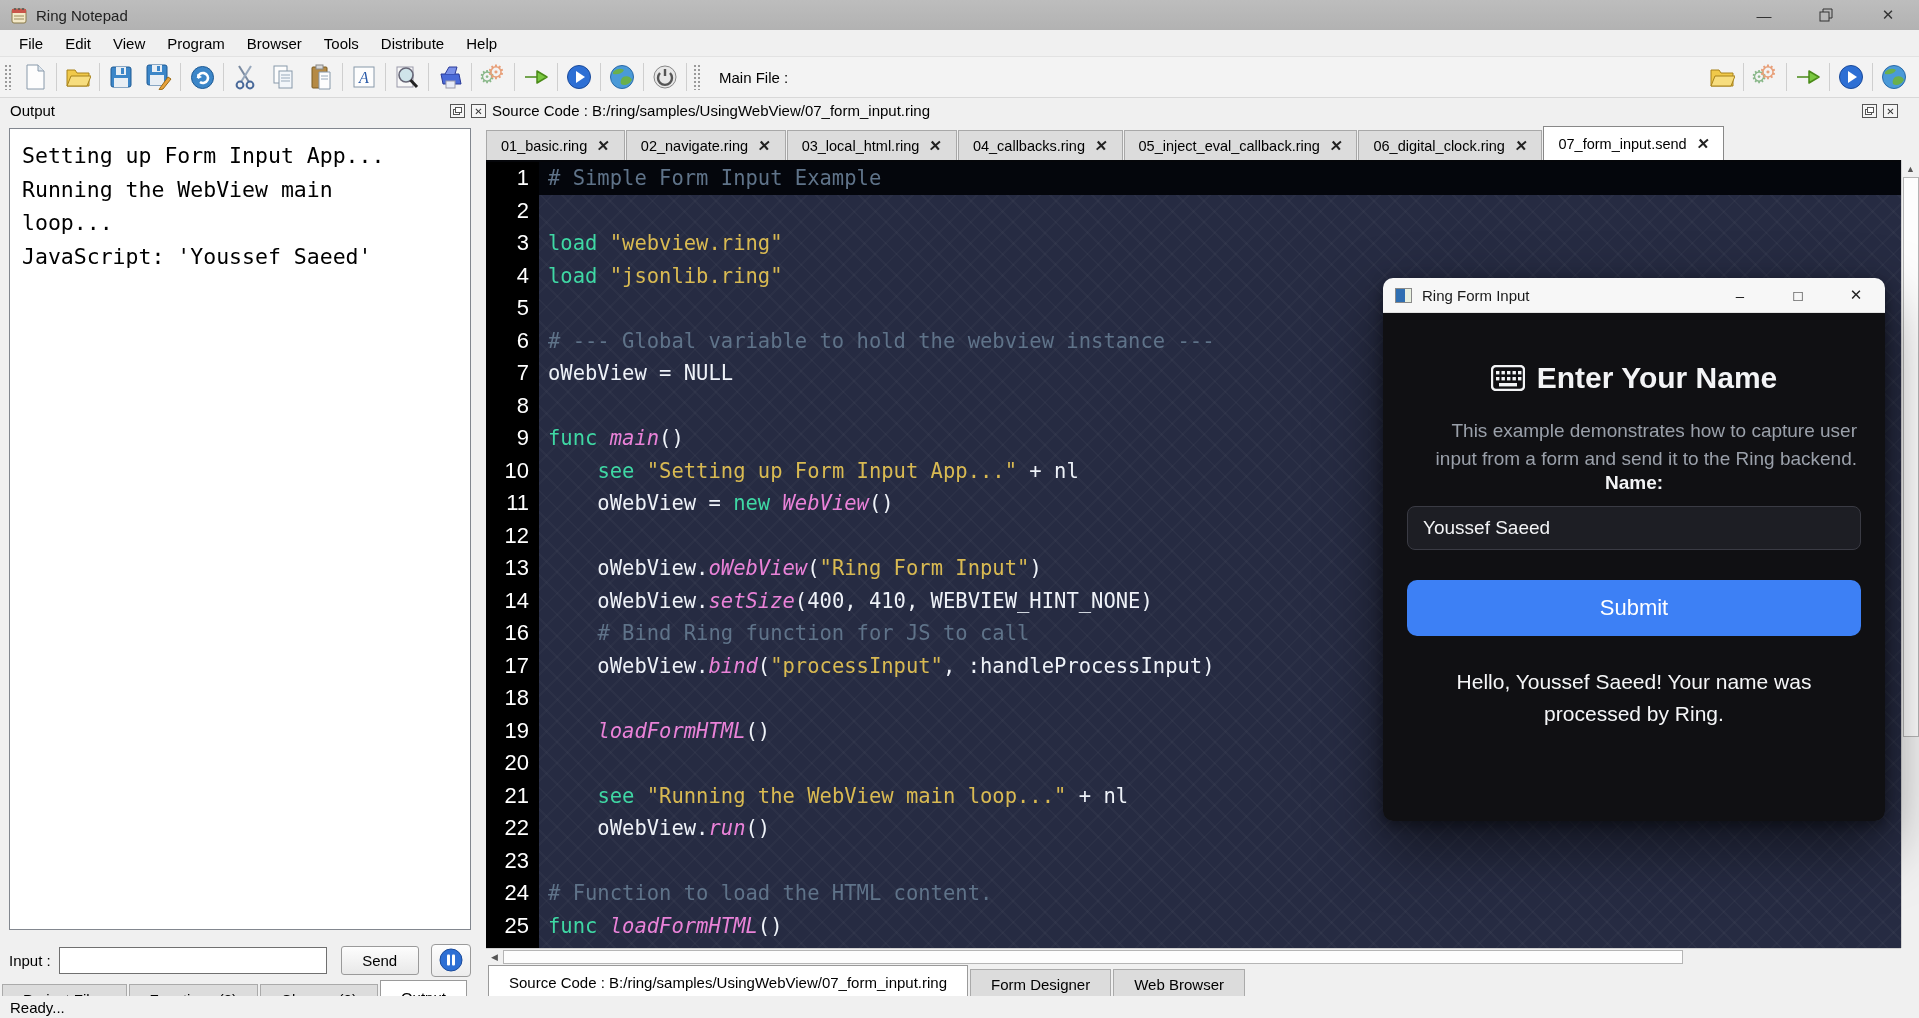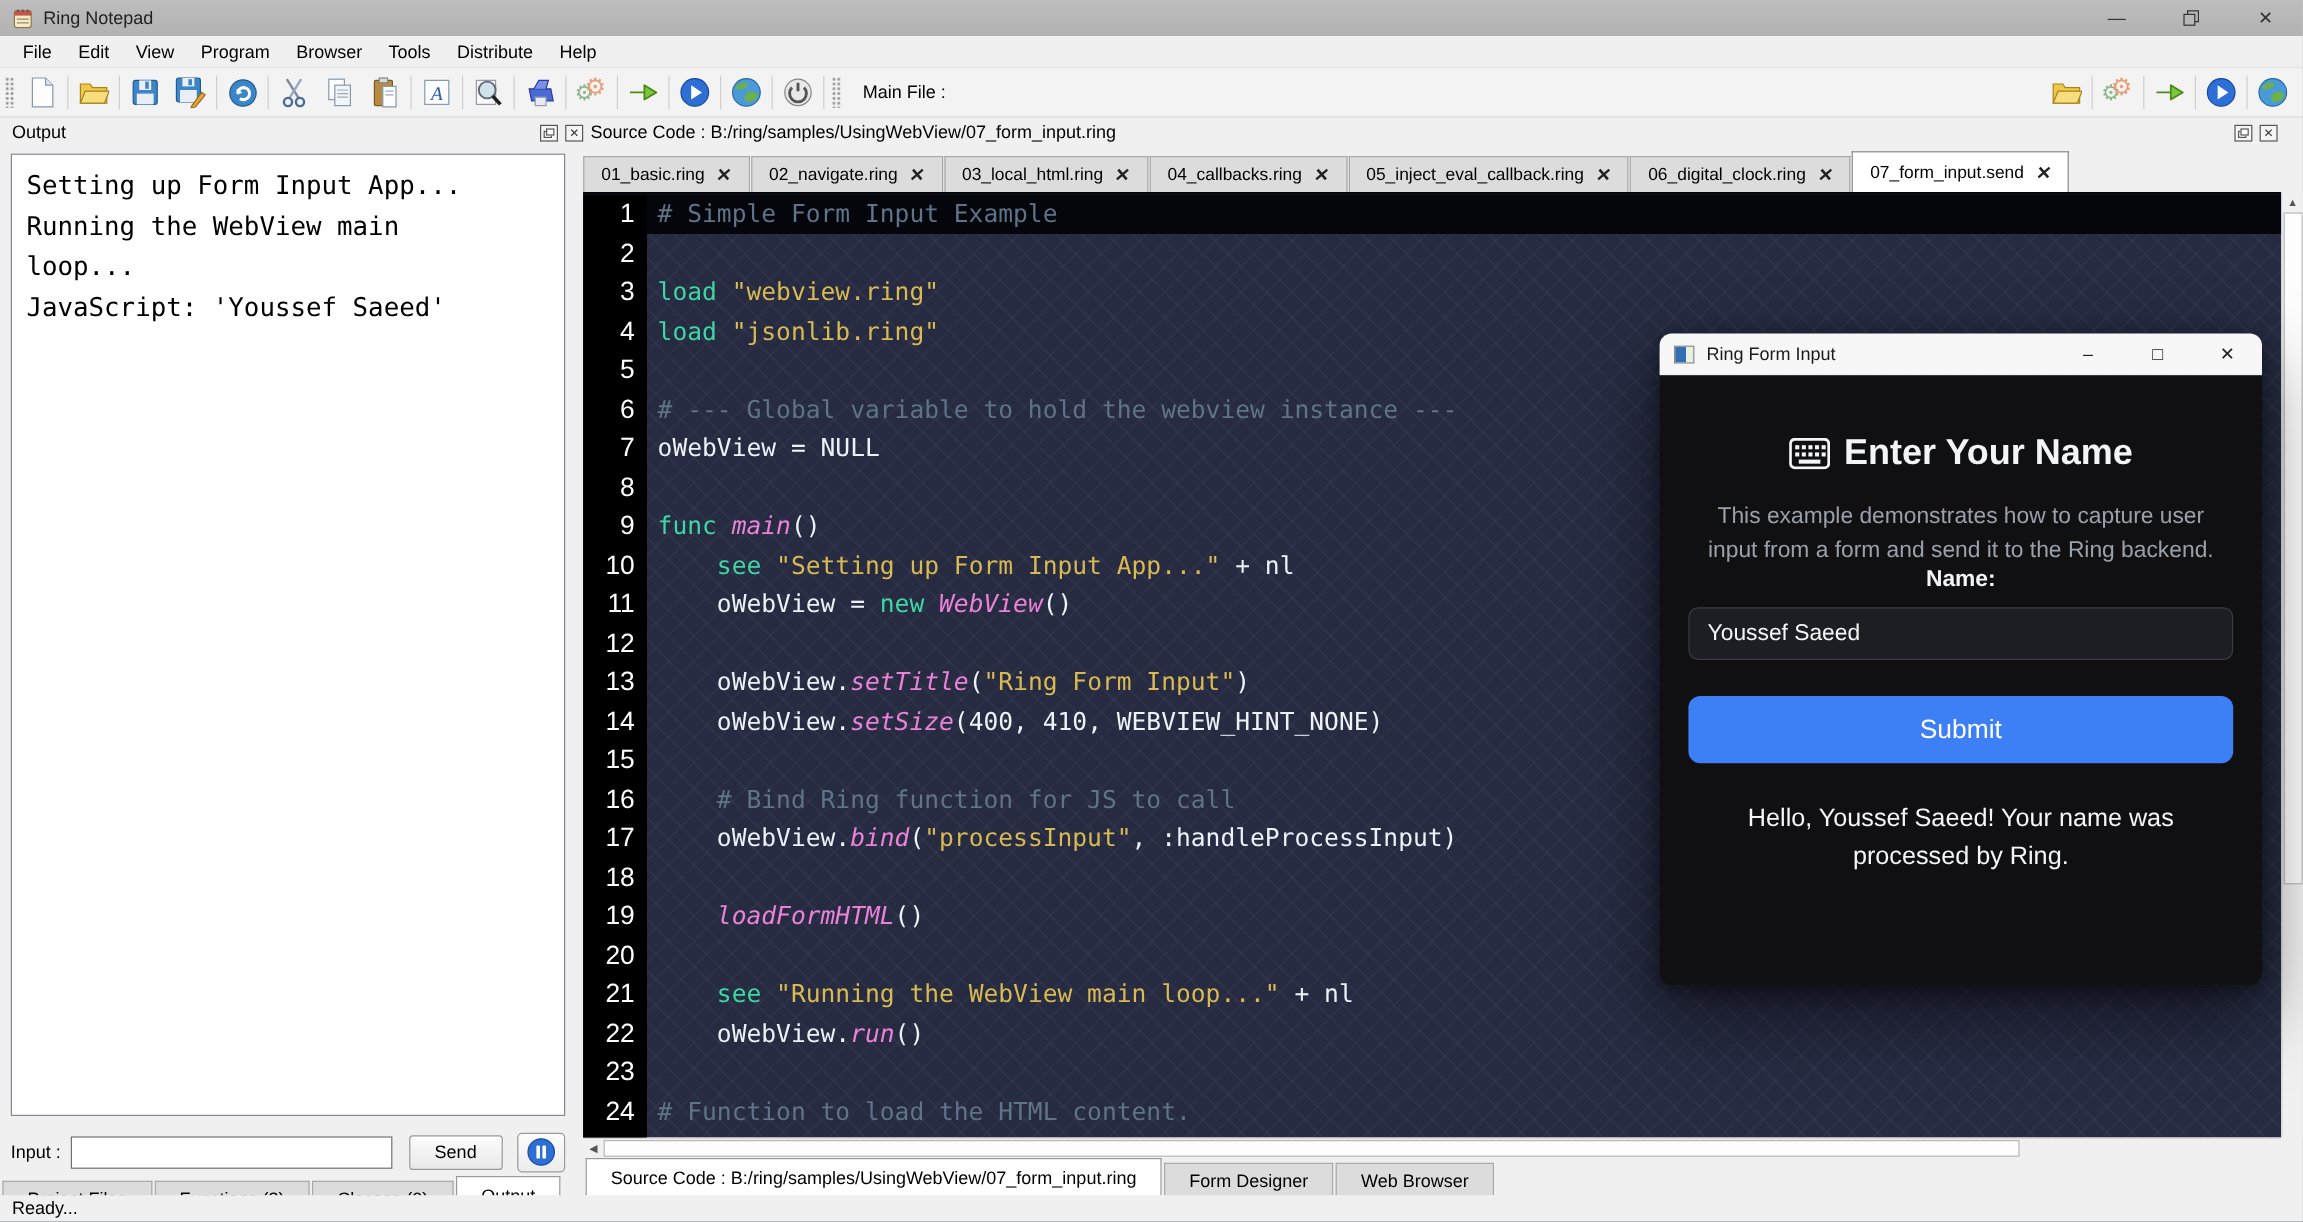--- a/index.html
+++ b/index.html
@@ -121,21 +121,21 @@
   #fw-titlebar .fw-icon { width:17px; height:15px; margin:0 10px 0 12px; border:1px solid #8a8a8a;
     background:linear-gradient(90deg,#2f6fb2 0 60%, #e8f0e0 60%); }
   #fw-titlebar .fw-title { font-size:15px; color:#1a1a1a; }
   .fw-controls { position:absolute; right:0; top:0; height:34px; display:flex; }
   .fw-btn { width:58px; height:34px; display:flex; align-items:center; justify-content:center;
     color:#222; font-size:15px; }
   #fw-content { position:absolute; left:0; top:35px; width:502px; height:508px; background:#101013;
     border-radius:0 0 10px 10px; color:#fff; }
   #fw-heading { margin-top:48px; text-align:center; font-size:30px; font-weight:bold; color:#f3f4f6;
     display:flex; align-items:center; justify-content:center; gap:12px; }
-  #fw-desc { margin:22px auto 0; width:446px; text-align:center; font-size:19px; line-height:1.45;
+  #fw-desc { margin:22px auto 0; width:446px; text-align:right; font-size:19px; line-height:1.45;
     color:#9aa0aa; }
   #fw-name-label { text-align:center; font-size:19px; font-weight:bold; color:#f3f4f6; }
   #fw-name-input { display:block; margin:12px auto 0; width:454px; height:44px; background:#1d1e24;
     border:1px solid #3a3b44; border-radius:8px; color:#f3f4f6; font-size:19px; padding:0 15px;
     font-family:"Liberation Sans", sans-serif; outline:none; }
   #fw-submit { display:block; margin:30px auto 0; width:454px; height:56px; border:none;
     border-radius:10px; font-size:22px; color:#fff; font-family:"Liberation Sans", sans-serif; }
   #fw-result { margin:30px auto 0; width:440px; text-align:center; font-size:21px; line-height:1.5;
     color:#f5f6f8; }
   
@@ -472,29 +472,25 @@
         <div class="code-line">
           <span class="ln">11</span>
           <span class="ctext"><span class="tok-pl">    oWebView = </span><span class="tok-kw">new </span><span class="tok-fn">WebView</span><span class="tok-pl">()</span></span>
         </div>
         <div class="code-line">
           <span class="ln">12</span>
           <span class="ctext"></span>
         </div>
         <div class="code-line">
           <span class="ln">13</span>
-          <span class="ctext"><span class="tok-pl">    oWebView.</span><span class="tok-fn">setTitle</span><span class="tok-pl">(</span><span class="tok-str">"Ring Form Input"</span><span class="tok-pl">)</span></span>
+          <span class="ctext"><span class="tok-pl">    oWebView.</span><span class="tok-fn">oWebView</span><span class="tok-pl">(</span><span class="tok-str">"Ring Form Input"</span><span class="tok-pl">)</span></span>
         </div>
         <div class="code-line">
           <span class="ln">14</span>
           <span class="ctext"><span class="tok-pl">    oWebView.</span><span class="tok-fn">setSize</span><span class="tok-pl">(400, 410, WEBVIEW_HINT_NONE)</span></span>
-        </div>
-        <div class="code-line">
-          <span class="ln">15</span>
-          <span class="ctext"></span>
         </div>
         <div class="code-line">
           <span class="ln">16</span>
           <span class="ctext"><span class="tok-pl">    </span><span class="tok-com"># Bind Ring function for JS to call</span></span>
         </div>
         <div class="code-line">
           <span class="ln">17</span>
           <span class="ctext"><span class="tok-pl">    oWebView.</span><span class="tok-fn">bind</span><span class="tok-pl">(</span><span class="tok-str">"processInput"</span><span class="tok-pl">, :handleProcessInput)</span></span>
         </div>
         <div class="code-line">

